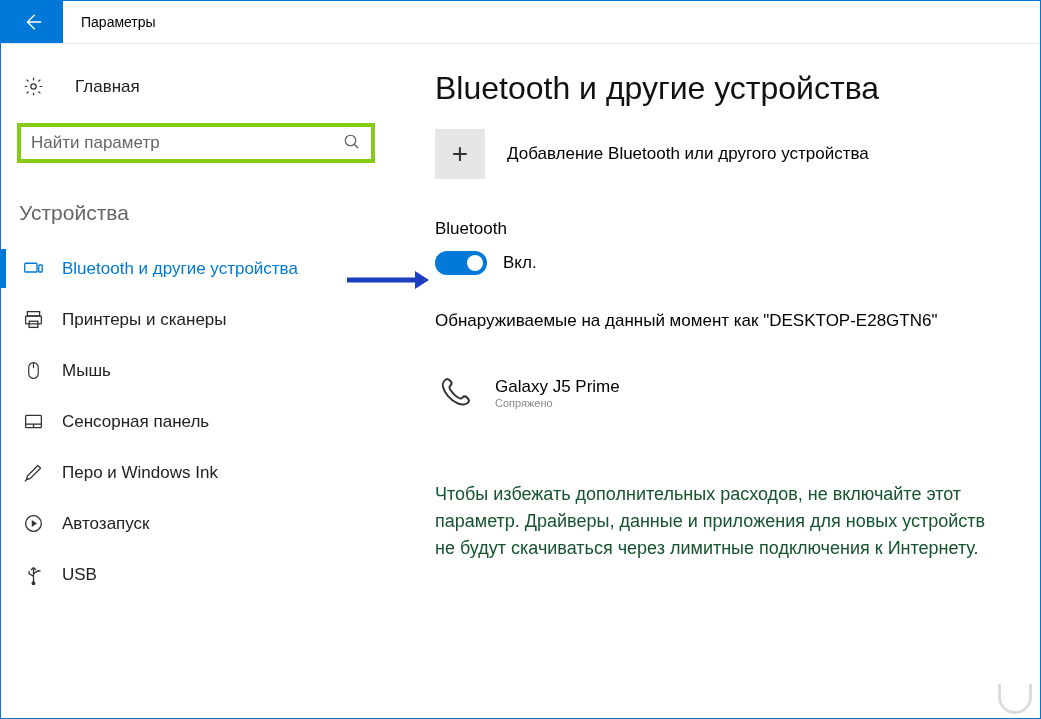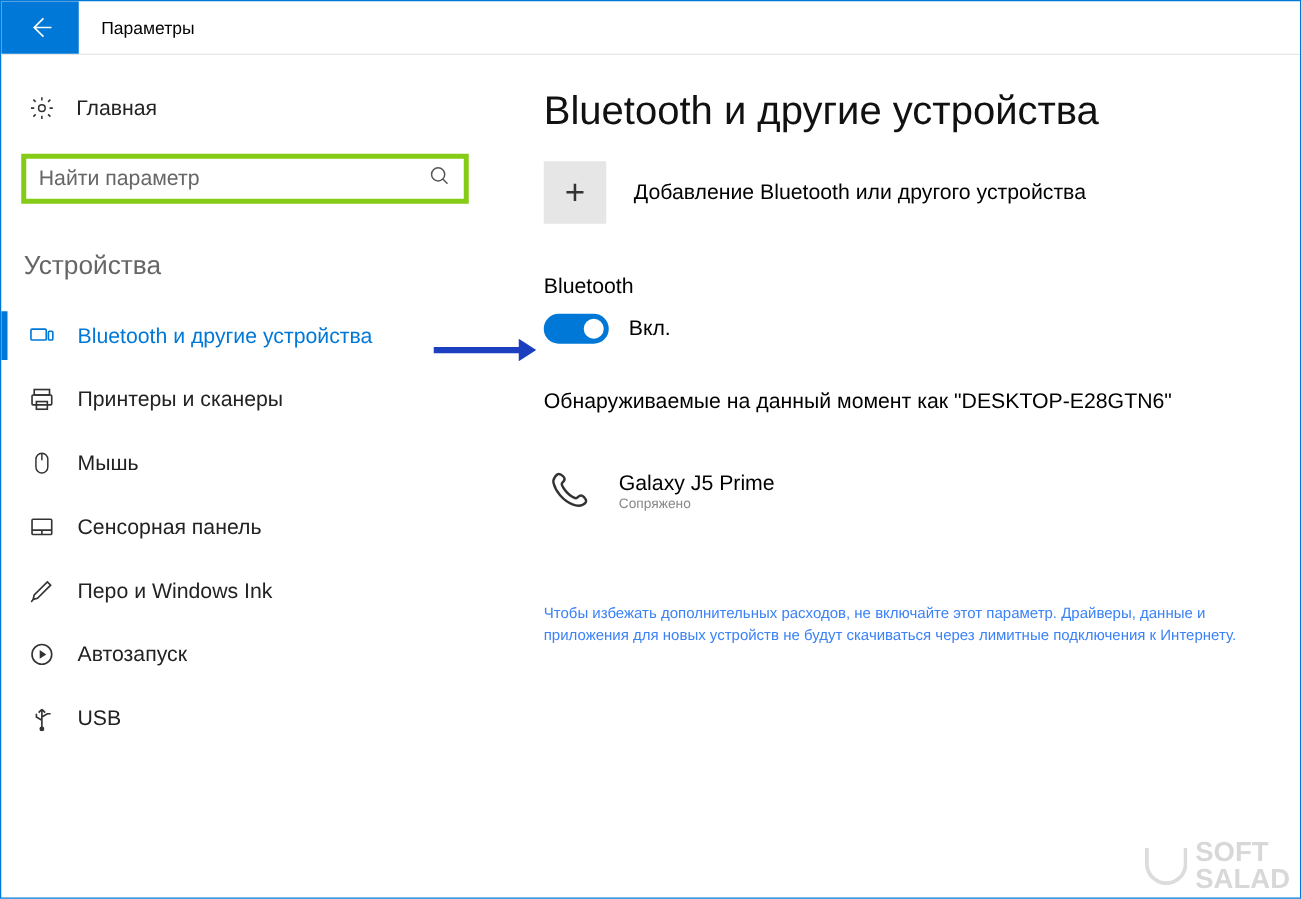--- a/index.html
+++ b/index.html
@@ -42,21 +42,21 @@
     height: calc(100% - 43px);
   }
   .sidebar {
     width: 380px;
     padding: 24px 0 0 16px;
     flex-shrink: 0;
   }
   .home-row {
     display: flex;
     align-items: center;
-    gap: 17px;
+    gap: 31px;
     padding: 8px 6px;
     cursor: pointer;
     font-size: 17px;
     color: #222;
   }
   .home-row svg { width: 21px; height: 21px; }
   .search-box {
     margin: 18px 4px 0 0;
     width: 358px;
     height: 40px;
@@ -199,22 +199,22 @@
     gap: 12px;
     margin-bottom: 18px;
   }
   .checkbox {
     width: 22px;
     height: 22px;
     border: 2px solid #333;
     cursor: pointer;
   }
   .metered-desc {
-    font-size: 12px;
-    color: #3b82f6;
+    font-size: 18px;
+    color: #14532d;
     line-height: 1.5;
     max-width: 560px;
   }
   .arrow-annotation {
     position: absolute;
     left: 344px;
     top: 268px;
     width: 86px;
     height: 22px;
     pointer-events: none;
@@ -383,17 +383,13 @@
   </div>
 </div>
 
 <svg class="arrow-annotation" viewBox="0 0 86 22">
   <line x1="2" y1="11" x2="72" y2="11" stroke="#1b3fbf" stroke-width="5"></line>
   <path d="M70 2 L84 11 L70 20 Z" fill="#1b3fbf"></path>
 </svg>
 
 <div class="watermark">
   <div class="bowl"></div>
-  <div>
-    <div>SOFT</div>
-    <div>SALAD</div>
-  </div>
 </div>
 
 </body></html>

